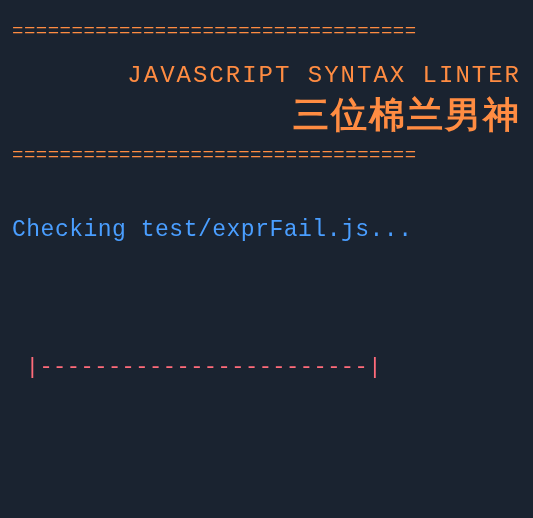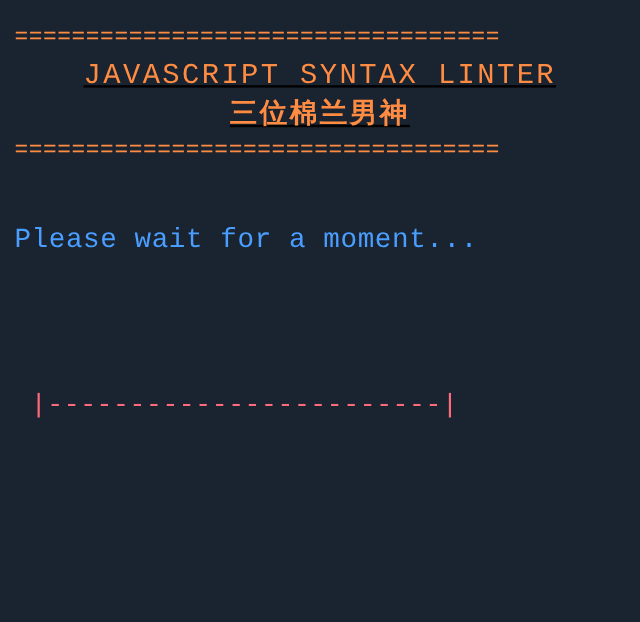--- a/index.html
+++ b/index.html
@@ -16,33 +16,32 @@
       overflow: hidden;
     }
     .divider {
       color: #ff8c42;
       font-size: 19px;
       letter-spacing: 0.5px;
       white-space: nowrap;
       overflow: hidden;
     }
     .header {
-      text-align: center;
-      margin: 8px 0 4px 0;
-      text-decoration: underline;
+      text-align: right;
+      margin: 20px 0 4px 0;
     }
     .title {
       color: #ff8c42;
       font-size: 24px;
       letter-spacing: 2px;
       white-space: nowrap;
     }
     .subtitle {
       color: #ff8c42;
-      font-size: 23px;
+      font-size: 36px;
       font-weight: bold;
       letter-spacing: 2px;
       margin-top: 2px;
     }
     .status-block {
       margin-top: 48px;
       color: #4a9eff;
       font-size: 23px;
       line-height: 1.4;
       letter-spacing: 0.5px;
@@ -62,19 +61,19 @@
 <div class="divider">==================================</div>
 
 <div class="header">
   <div class="title">JAVASCRIPT SYNTAX LINTER</div>
   <div class="subtitle">三位棉兰男神</div>
 </div>
 
 <div class="divider">==================================</div>
 
 <div class="status-block">
-  <div>Please wait for a moment...</div>
+  <div>Checking test/exprFail.js...</div>
 </div>
 
 <div class="error-box">
   <div> |------------------------|</div>
   
 </div>
 
 </body></html>

